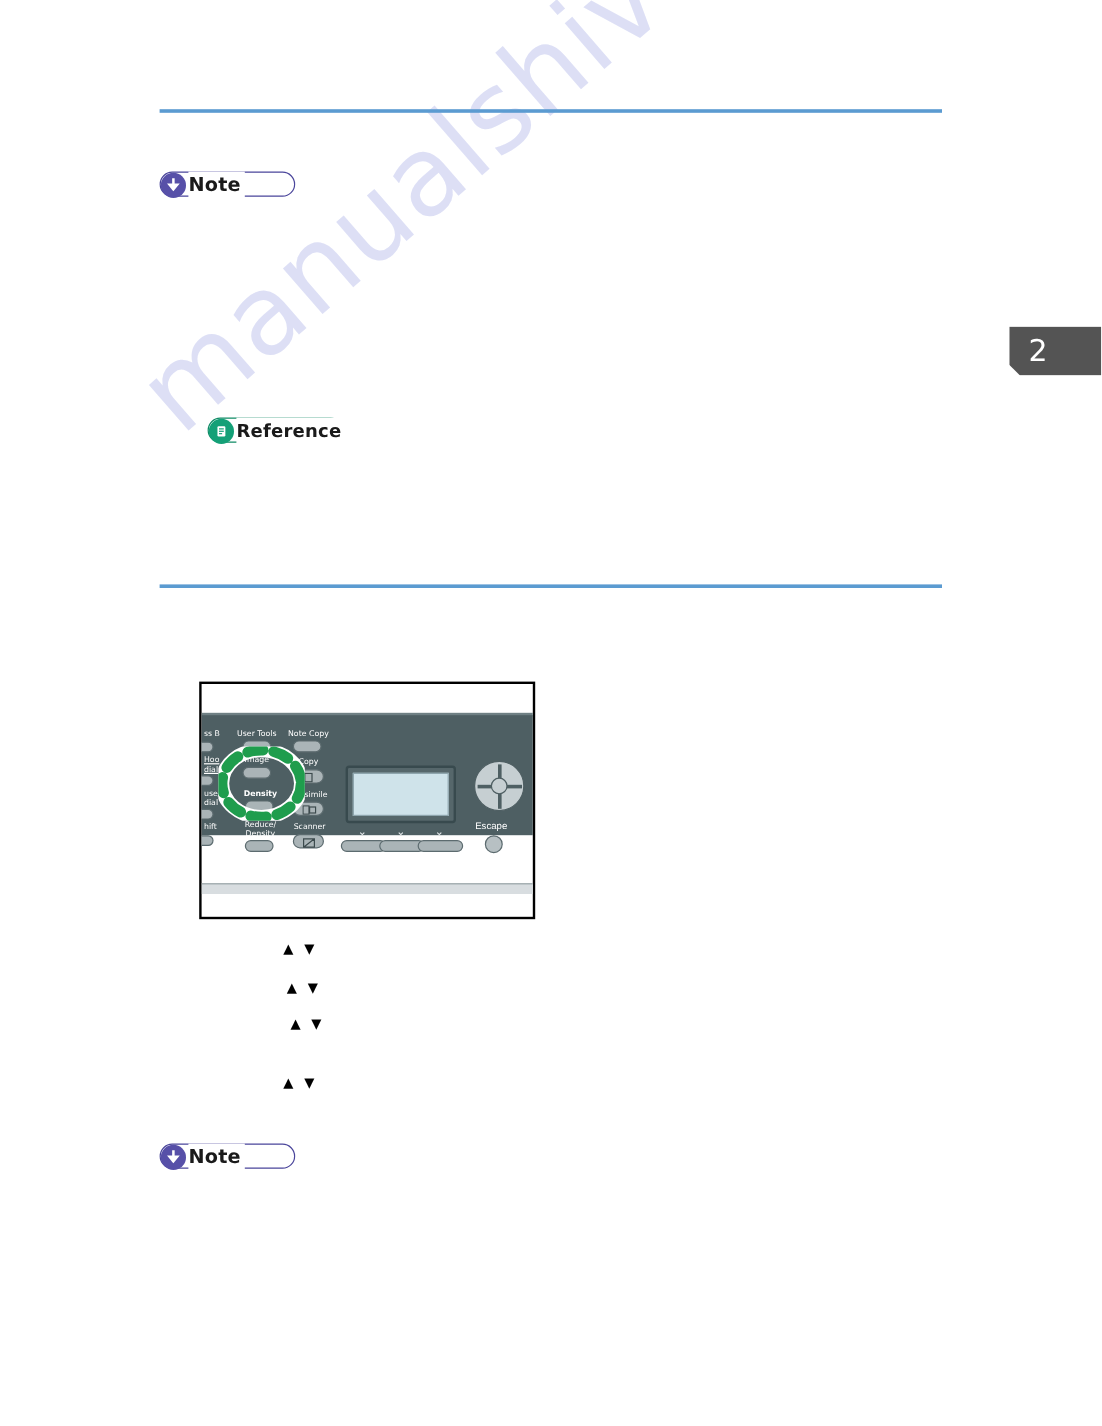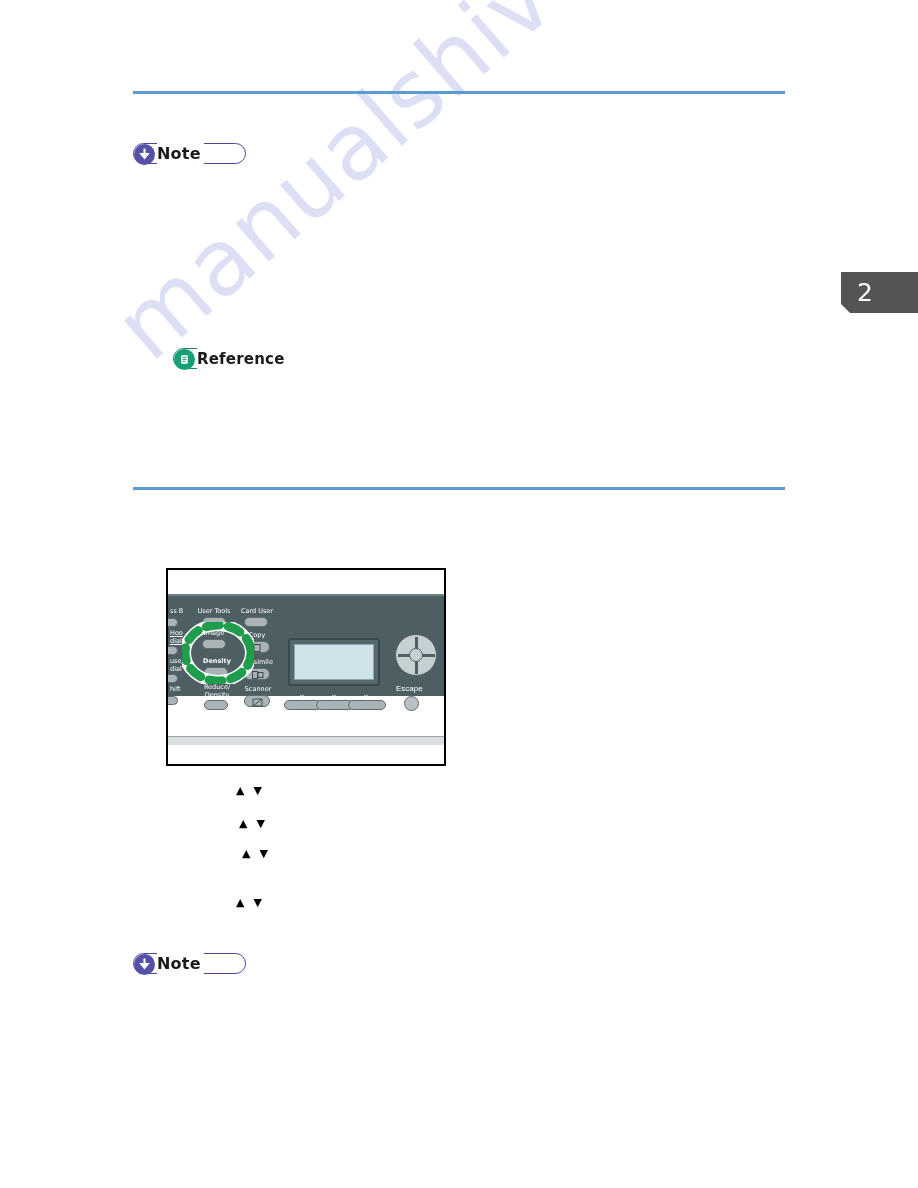--- a/index.html
+++ b/index.html
@@ -383,21 +383,21 @@
       <div class="plabel" style="left:30px; top:34px; width:32px;">Image</div>
       <div class="pbtn" style="left:34px; top:43px; width:24px; height:10px;"></div>
 
       <div class="plabel" style="left:32px; top:62px; width:34px;font-weight:bold;">Density</div>
       <div class="pbtn" style="left:36px; top:71px; width:24px; height:10px;"></div>
 
       <div class="plabel" style="left:30px; top:88px; width:38px; white-space:pre-line;">Reduce/
 Density</div>
       <div class="pbtn" style="left:36px; top:104px; width:24px; height:10px;"></div>
 
-      <div class="plabel" style="left:68px; top:12px; width:42px;">Card User</div>
+      <div class="plabel" style="left:68px; top:12px; width:42px;">Note Copy</div>
       <div class="pbtn" style="left:76px; top:21px; width:24px; height:10px;"></div>
 
       <div class="plabel" style="left:74px; top:36px; width:30px;">Copy</div>
       <div class="pbtn" style="left:76px; top:45px; width:26px; height:12px;">
         <svg width="10" height="8" viewBox="0 0 10 8" style="position:absolute;left:8px;top:2px;" aria-hidden="true">
           <rect x="1" y="0.5" width="6" height="7" fill="none" stroke="#3c4a4d" stroke-width="1"></rect>
         </svg>
       </div>
 
       <div class="plabel" style="left:70px; top:63px; width:40px;">Facsimile</div>

